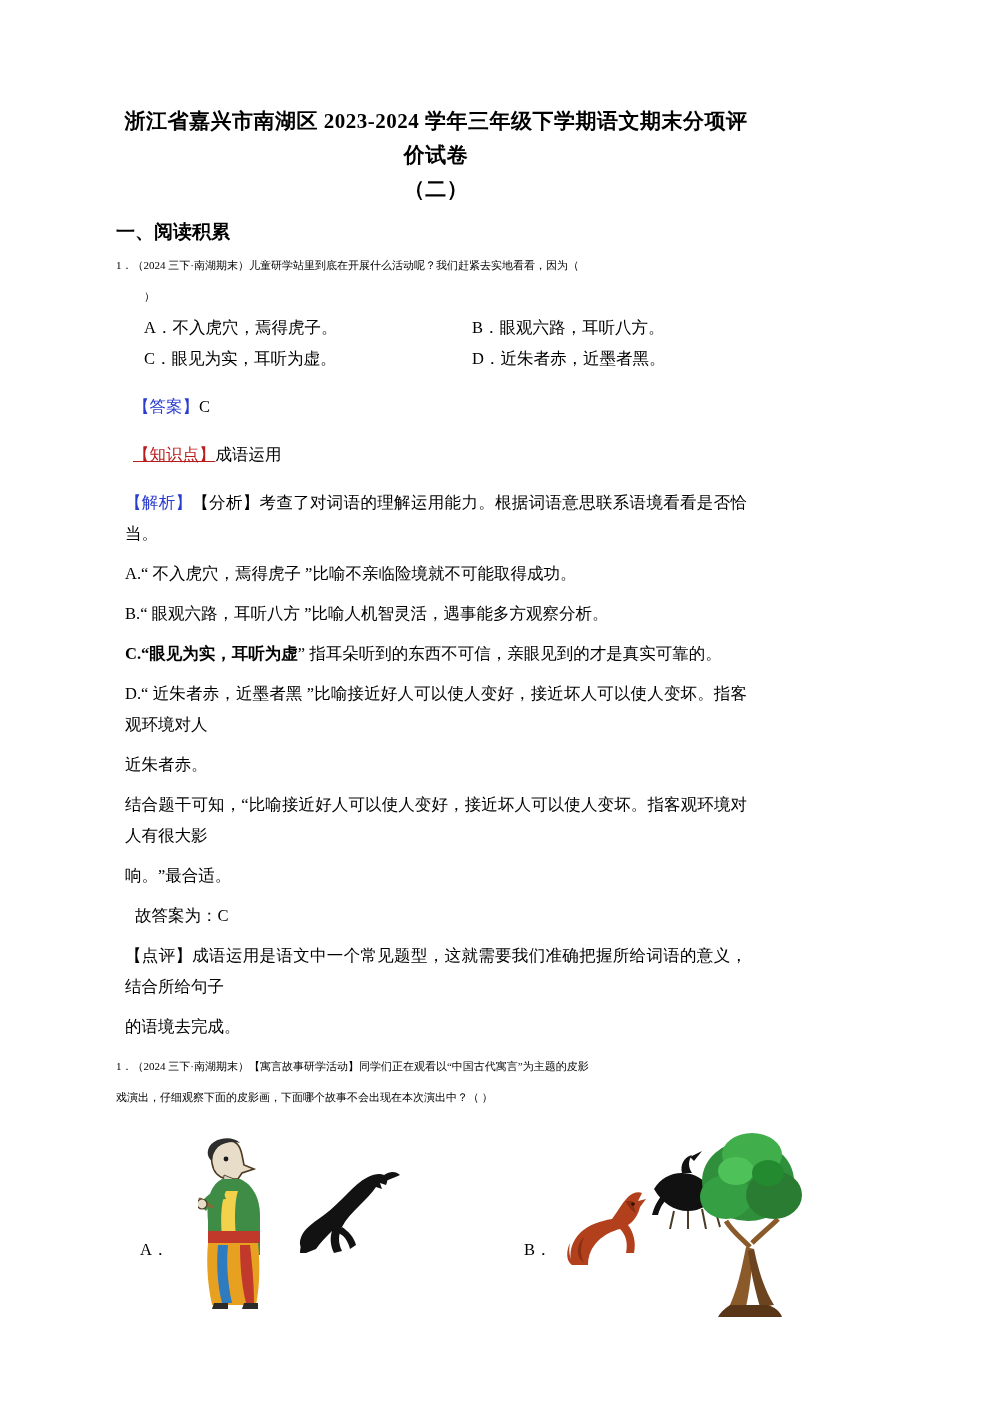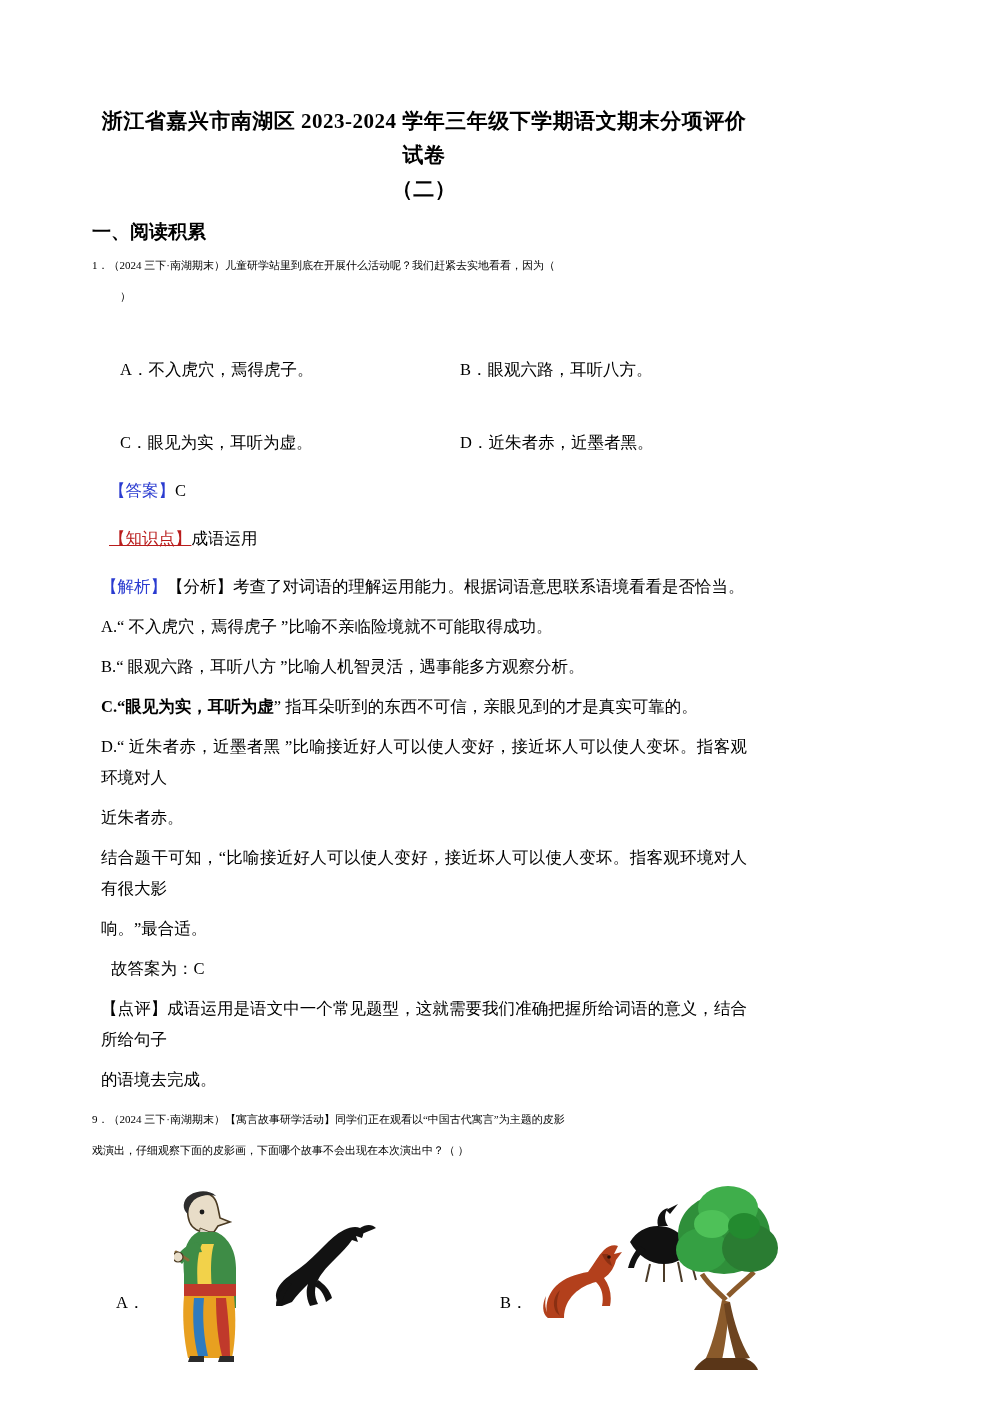--- a/index.html
+++ b/index.html
@@ -14,21 +14,21 @@
     color: #000000;
     position: relative;
     overflow: hidden;
   }
   .page {
     position: absolute;
     left: 0; top: 0;
     width: 852px;
     height: 1414px;
     box-sizing: border-box;
-    padding: 104px 96px 60px 92px;
+    padding: 104px 96px 60px 116px;
   }
   .doc-title {
     text-align: center;
     font-weight: bold;
     font-size: 21px;
     line-height: 34px;
     letter-spacing: 0.5px;
     margin: 0 0 6px 0;
   }
   .section-head {
@@ -47,21 +47,20 @@
     font-size: 16.5px;
     line-height: 31px;
     text-align: justify;
     margin: 9px;
   }
   .options-row {
     display: flex;
     font-size: 16.5px;
     line-height: 31px;
     padding-left: 28px;
-    margin-top: 42px;
   }
   .opt {
     width: 50%;
     box-sizing: border-box;
   }
   .opt.second {
     padding-left: 22px;
   }
   .tag {
     color: #2a3bd0;
@@ -160,21 +159,21 @@
 
     <p class="para" style="padding-left:10px;">故答案为：C</p>
 
     <p class="para">
       <span>【点评】</span><span>成语运用是语文中一个常见题型，这就需要我们准确把握所给词语的意义，结合所给句子</span>
     </p>
     <p class="para">的语境去完成。</p>
   </div>
 
   <div style="margin-top:6px;">
-    <p class="q-text">9．（2024 三下·南湖期末）【寓言故事研学活动】同学们正在观看以“中国古代寓言”为主题的皮影</p>
+    <p class="q-text">1．（2024 三下·南湖期末）【寓言故事研学活动】同学们正在观看以“中国古代寓言”为主题的皮影</p>
     <p class="q-text">戏演出，仔细观察下面的皮影画，下面哪个故事不会出现在本次演出中？（      ）</p>
 
     <div class="images-row">
 
       <div class="img-block figA">
         <span class="img-label">A．</span>
         <div class="scene-a">
 
           <svg class="puppet-man" viewBox="0 0 86 176">
 

